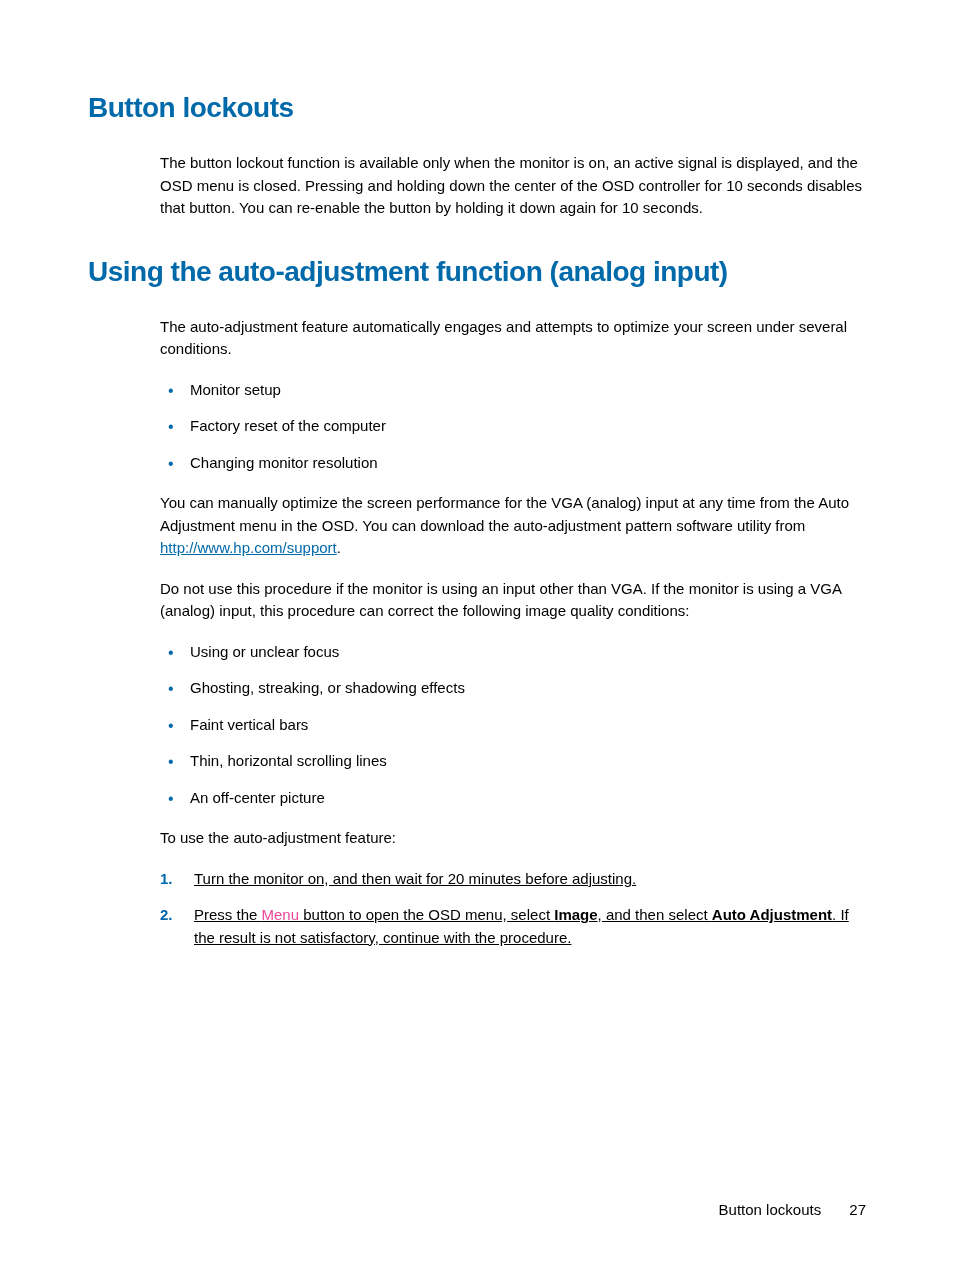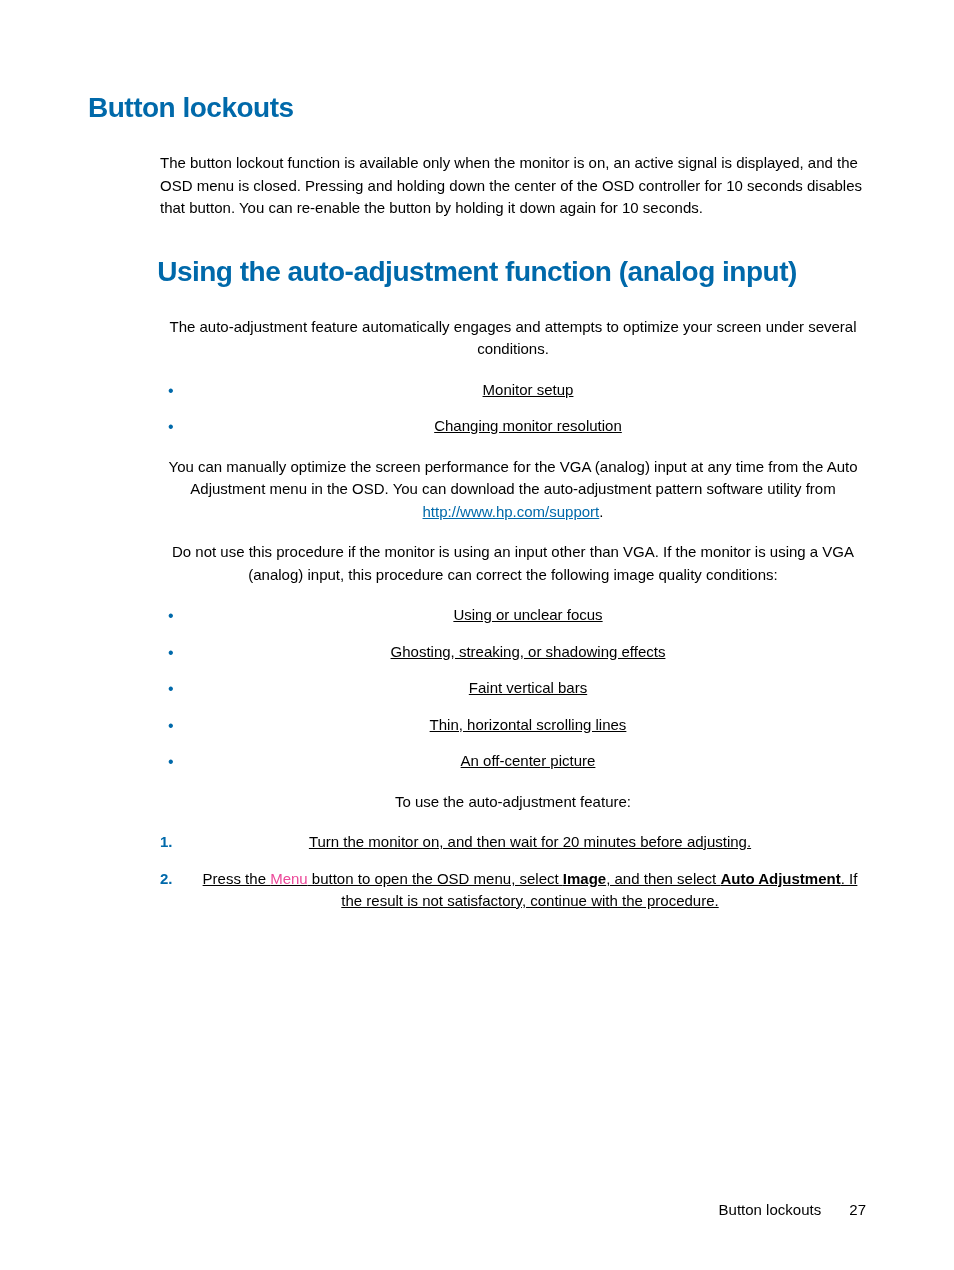--- a/index.html
+++ b/index.html
@@ -30,21 +30,20 @@
     }
     .p {
       font-size: 15px;
       line-height: 1.5;
       margin-bottom: 18px;
       color: #000000;
     }
     ul.bullet {
       list-style: none;
       margin-bottom: 18px;
-      text-decoration: underline;
     }
     ul.bullet li {
       position: relative;
       padding-left: 30px;
       margin-bottom: 14px;
       font-size: 15px;
       line-height: 1.5;
     }
     ul.bullet li::before {
       content: "•";
@@ -90,40 +89,40 @@
       bottom: 52px;
       right: 88px;
       font-size: 15px;
       color: #000000;
     }
     .footer .title {
       margin-right: 24px;
     }
     .section2 {
       margin-top: 36px;
-      text-align: center;
     }
   </style>
 </head>
 <body>
 
 <div class="content">
 
   <h1>Button lockouts</h1>
   <div class="section-body">
     <p class="p">The button lockout function is available only when the monitor is on, an active signal is displayed, and the OSD menu is closed. Pressing and holding down the center of the OSD controller for 10 seconds disables that button. You can re-enable the button by holding it down again for 10 seconds.</p>
   </div>
 
   <div class="section2">
     <h1>Using the auto-adjustment function (analog input)</h1>
     <div class="section-body">
       <p class="p">The auto-adjustment feature automatically engages and attempts to optimize your screen under several conditions.</p>
 
       <ul class="bullet">
         <li>Monitor setup</li>
+        <li>Factory reset of the computer</li>
         <li>Changing monitor resolution</li>
       </ul>
 
       <p class="p">
         <span>You can manually optimize the screen performance for the VGA (analog) input at any time from the Auto Adjustment menu in the OSD. You can download the auto-adjustment pattern software utility from </span><a href="#" class="link">http://www.hp.com/support</a><span>.</span>
       </p>
 
       <p class="p">Do not use this procedure if the monitor is using an input other than VGA. If the monitor is using a VGA (analog) input, this procedure can correct the following image quality conditions:</p>
 
       <ul class="bullet">

